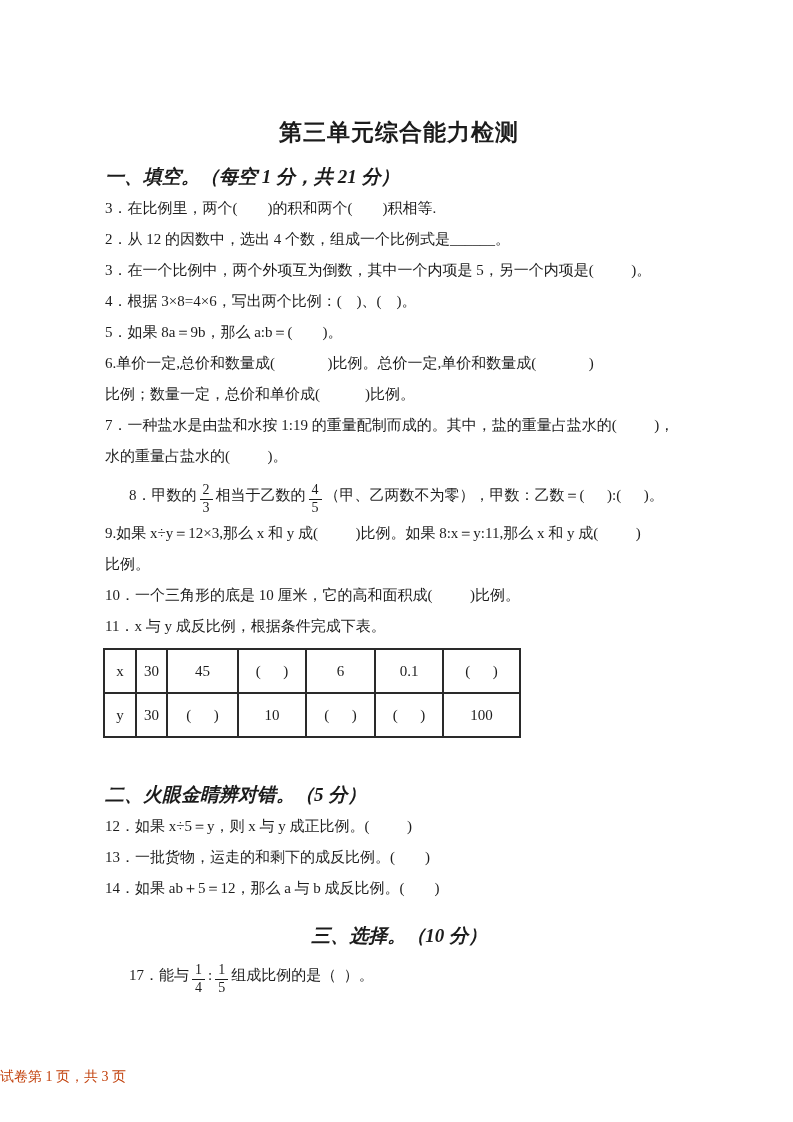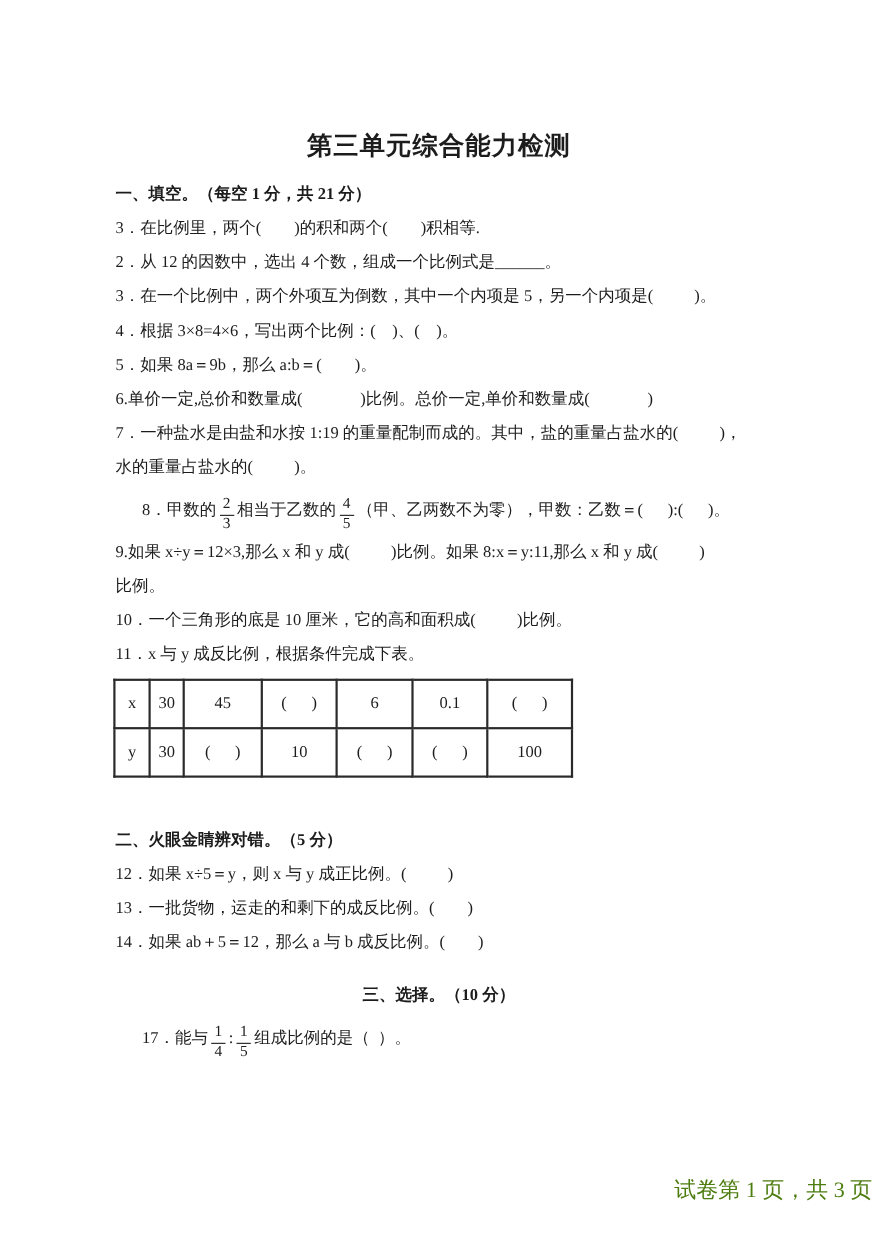--- a/index.html
+++ b/index.html
@@ -18,23 +18,24 @@
     position: relative;
   }
   .doc-title {
     font-size: 23px;
     font-weight: bold;
     text-align: center;
     line-height: 30px;
     letter-spacing: 1px;
   }
   .sec-heading {
-    font-size: 15px;
+    font-size: 19px;
     font-weight: bold;
     line-height: 24px;
+    font-style: italic;
   }
   .sec-heading.first { margin-top: 17px; }
   .sec-heading.second { margin-top: 45px; }
   .sec-heading.third { margin-top: 20px; text-align: center; }
   .q {
     font-size: 15px;
     line-height: 31px;
     white-space: pre-wrap;
     overflow: hidden;
   }
@@ -62,41 +63,42 @@
     text-align: center;
     vertical-align: middle;
     font-size: 15px;
     white-space: pre;
   }
   .footer {
     position: absolute;
     top: 1068px;
     left: 0;
     width: 100%;
-    text-align: right;
-    font-size: 20px;
-    color: #4d7c0f;
+    text-align: left;
+    font-size: 14px;
+    color: #c2410c;
   }
 </style>
 </head>
 <body>
 
 <div class="page">
 
   <h1 class="doc-title">第三单元综合能力检测</h1>
 
   <h2 class="sec-heading first">一、填空。（每空 1 分，共 21 分）</h2>
 
   <div class="qlist">
     <p class="q">3．在比例里，两个(        )的积和两个(        )积相等.</p>
     <p class="q">2．从 12 的因数中，选出 4 个数，组成一个比例式是______。</p>
     <p class="q">3．在一个比例中，两个外项互为倒数，其中一个内项是 5，另一个内项是(          )。</p>
     <p class="q">4．根据 3×8=4×6，写出两个比例：(    )、(    )。</p>
     <p class="q">5．如果 8a＝9b，那么 a:b＝(        )。</p>
     <p class="q">6.单价一定,总价和数量成(              )比例。总价一定,单价和数量成(              )</p>
+    <p class="q">比例；数量一定，总价和单价成(            )比例。</p>
     <p class="q">7．一种盐水是由盐和水按 1:19 的重量配制而成的。其中，盐的重量占盐水的(          )，</p>
     <p class="q">水的重量占盐水的(          )。</p>
 
     <p class="q tall"><span>8．甲数的</span><span class="frac"><span class="num">2</span><span class="den">3</span></span><span>相当于乙数的</span><span class="frac"><span class="num">4</span><span class="den">5</span></span><span>（甲、乙两数不为零），甲数：乙数＝(      ):(      )。</span></p>
 
     <p class="q">9.如果 x÷y＝12×3,那么 x 和 y 成(          )比例。如果 8:x＝y:11,那么 x 和 y 成(          )</p>
     <p class="q">比例。</p>
     <p class="q">10．一个三角形的底是 10 厘米，它的高和面积成(          )比例。</p>
     <p class="q">11．x 与 y 成反比例，根据条件完成下表。</p>
   </div>

